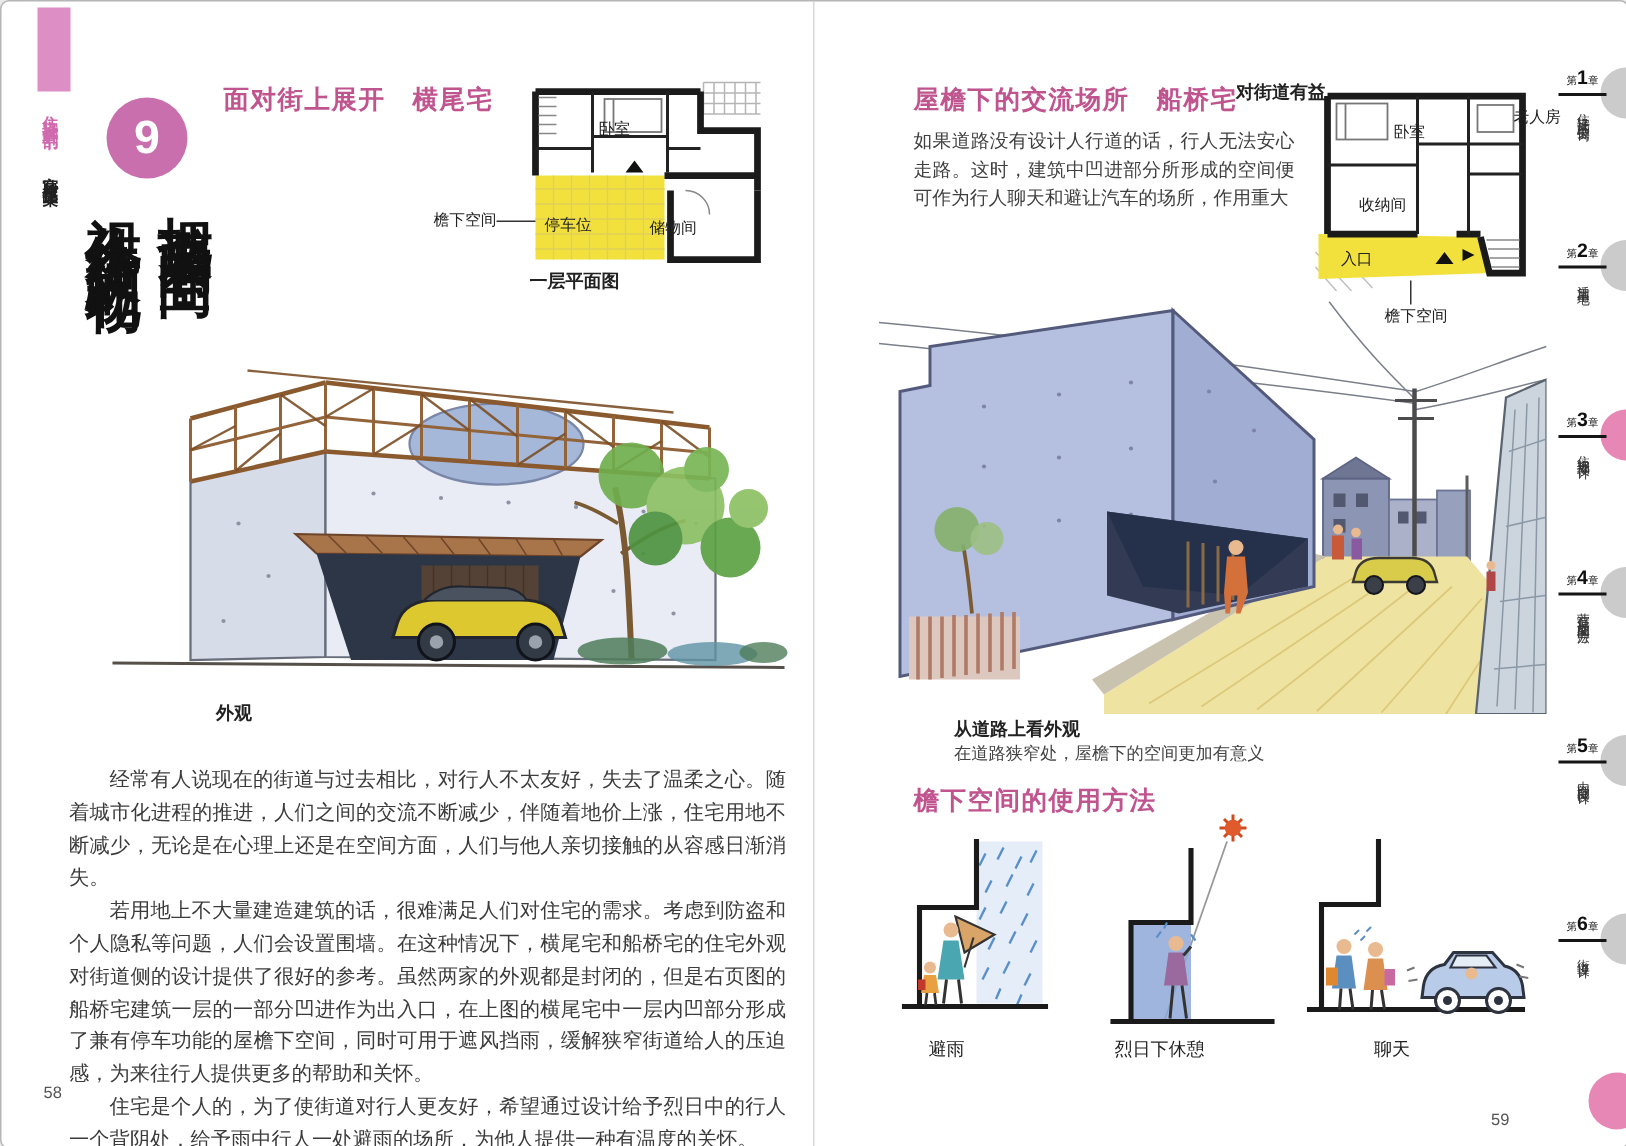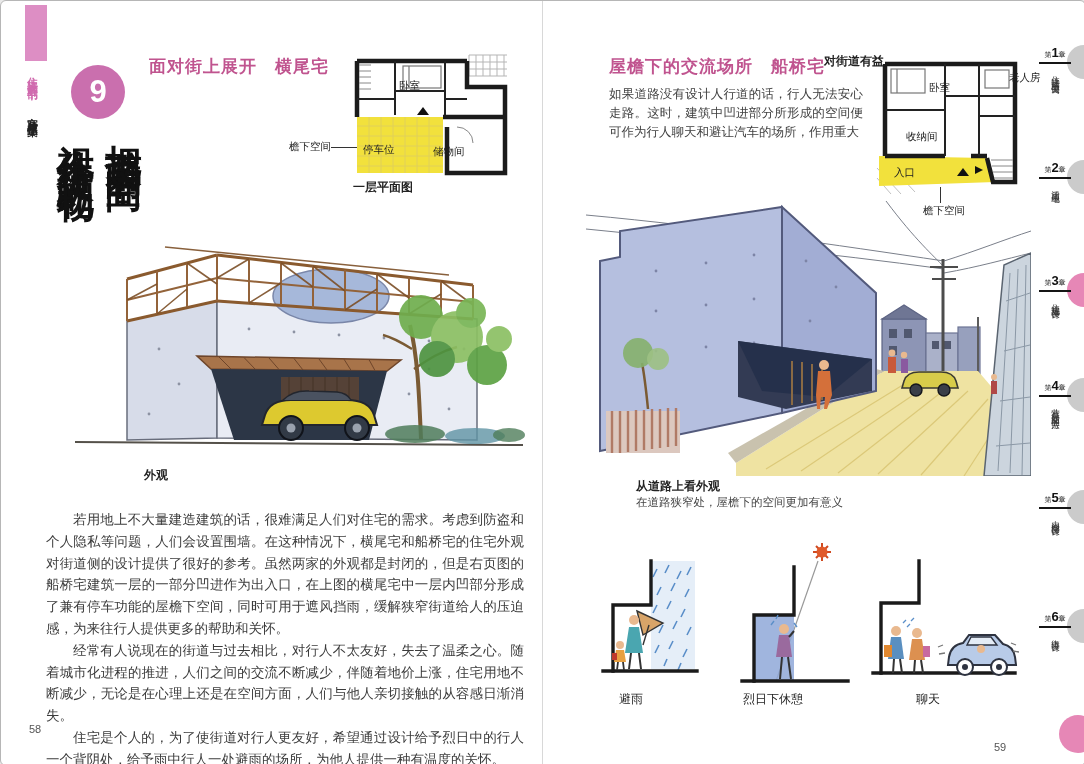--- a/index.html
+++ b/index.html
@@ -191,22 +191,22 @@
       <circle cx="288" cy="229" r="4.5" fill="#9aa2ae"></circle>
 
       <ellipse cx="346" cy="235" rx="30" ry="9" fill="#4f7d5a" opacity="0.85"></ellipse>
       <ellipse cx="406" cy="237" rx="30" ry="8" fill="#5f93a4" opacity="0.8"></ellipse>
       <ellipse cx="440" cy="236" rx="16" ry="7" fill="#4f7d5a" opacity="0.8"></ellipse>
     </svg>
   </div>
   <div class="abs art-cap-title" style="left:143px;top:466px;">外观</div>
 
   <div class="abs" id="body-text">
+    <p>经常有人说现在的街道与过去相比，对行人不太友好，失去了温柔之心。随着城市化进程的推进，人们之间的交流不断减少，伴随着地价上涨，住宅用地不断减少，无论是在心理上还是在空间方面，人们与他人亲切接触的从容感日渐消失。</p>
     <p>若用地上不大量建造建筑的话，很难满足人们对住宅的需求。考虑到防盗和个人隐私等问题，人们会设置围墙。在这种情况下，横尾宅和船桥宅的住宅外观对街道侧的设计提供了很好的参考。虽然两家的外观都是封闭的，但是右页图的船桥宅建筑一层的一部分凹进作为出入口，在上图的横尾宅中一层内凹部分形成了兼有停车功能的屋檐下空间，同时可用于遮风挡雨，缓解狭窄街道给人的压迫感，为来往行人提供更多的帮助和关怀。</p>
-    <p>经常有人说现在的街道与过去相比，对行人不太友好，失去了温柔之心。随着城市化进程的推进，人们之间的交流不断减少，伴随着地价上涨，住宅用地不断减少，无论是在心理上还是在空间方面，人们与他人亲切接触的从容感日渐消失。</p>
     <p>住宅是个人的，为了使街道对行人更友好，希望通过设计给予烈日中的行人一个背阴处，给予雨中行人一处避雨的场所，为他人提供一种有温度的关怀。</p>
   </div>
   <div class="abs pagenum" style="left:28px;top:722px;">58</div>
 
   <div class="abs sec-intro" id="intro-right">如果道路没有设计人行道的话，行人无法安心走路。这时，建筑中凹进部分所形成的空间便可作为行人聊天和避让汽车的场所，作用重大</div>
   <div class="abs sec-heading" id="heading-right">屋檐下的交流场所　船桥宅</div>
 
   <div class="abs plan-caption" style="left:823px;top:52px;">对街道有益</div>
 
   <div class="abs" style="left:874px;top:55px;width:150px;height:138px;">
@@ -335,20 +335,21 @@
         <circle cx="318" cy="154" r="3.2" fill="#e9b98f"></circle>
           <rect x="315" y="158" width="7" height="14" fill="#8a5aa0"></rect>
         <circle cx="408" cy="176" r="3" fill="#e9b98f"></circle>
           <rect x="405" y="180" width="6" height="13" fill="#b04848"></rect>
       </g>
     </svg>
   </div>
   <div class="abs art-cap-title" style="left:635px;top:477px;">从道路上看外观</div>
   <div class="abs art-cap-text" style="left:635px;top:494px;">在道路狭窄处，屋檐下的空间更加有意义</div>
 
+  <div class="abs sec-heading" id="usage-heading">檐下空间的使用方法</div>
 
   <div class="abs" style="left:598px;top:552px;width:105px;height:135px;">
     <svg width="105" height="135" viewBox="0 0 105 135">
       <polygon points="52,8 96,8 96,116 52,116" fill="#cfe0f2" opacity="0.55"></polygon>
       <g stroke="#5b8fc9" stroke-width="1.6">
         <path d="M58,16 l-4,8 M70,12 l-4,8 M82,18 l-4,8 M92,14 l-4,8 M62,34 l-4,8 M76,30 l-4,8 M90,36 l-4,8 M58,52 l-4,8 M72,48 l-4,8 M86,56 l-4,8 M64,72 l-4,8 M78,68 l-4,8 M92,74 l-4,8 M60,92 l-4,8 M74,88 l-4,8 M88,96 l-4,8 M68,106 l-3,7 M82,110 l-3,7"></path>
       </g>
       <g stroke="#1a1a1a" stroke-width="3.4" fill="none" stroke-linecap="square">
         <path d="M4,118 H98"></path>
         <path d="M14,118 V52 H52 V8"></path>

